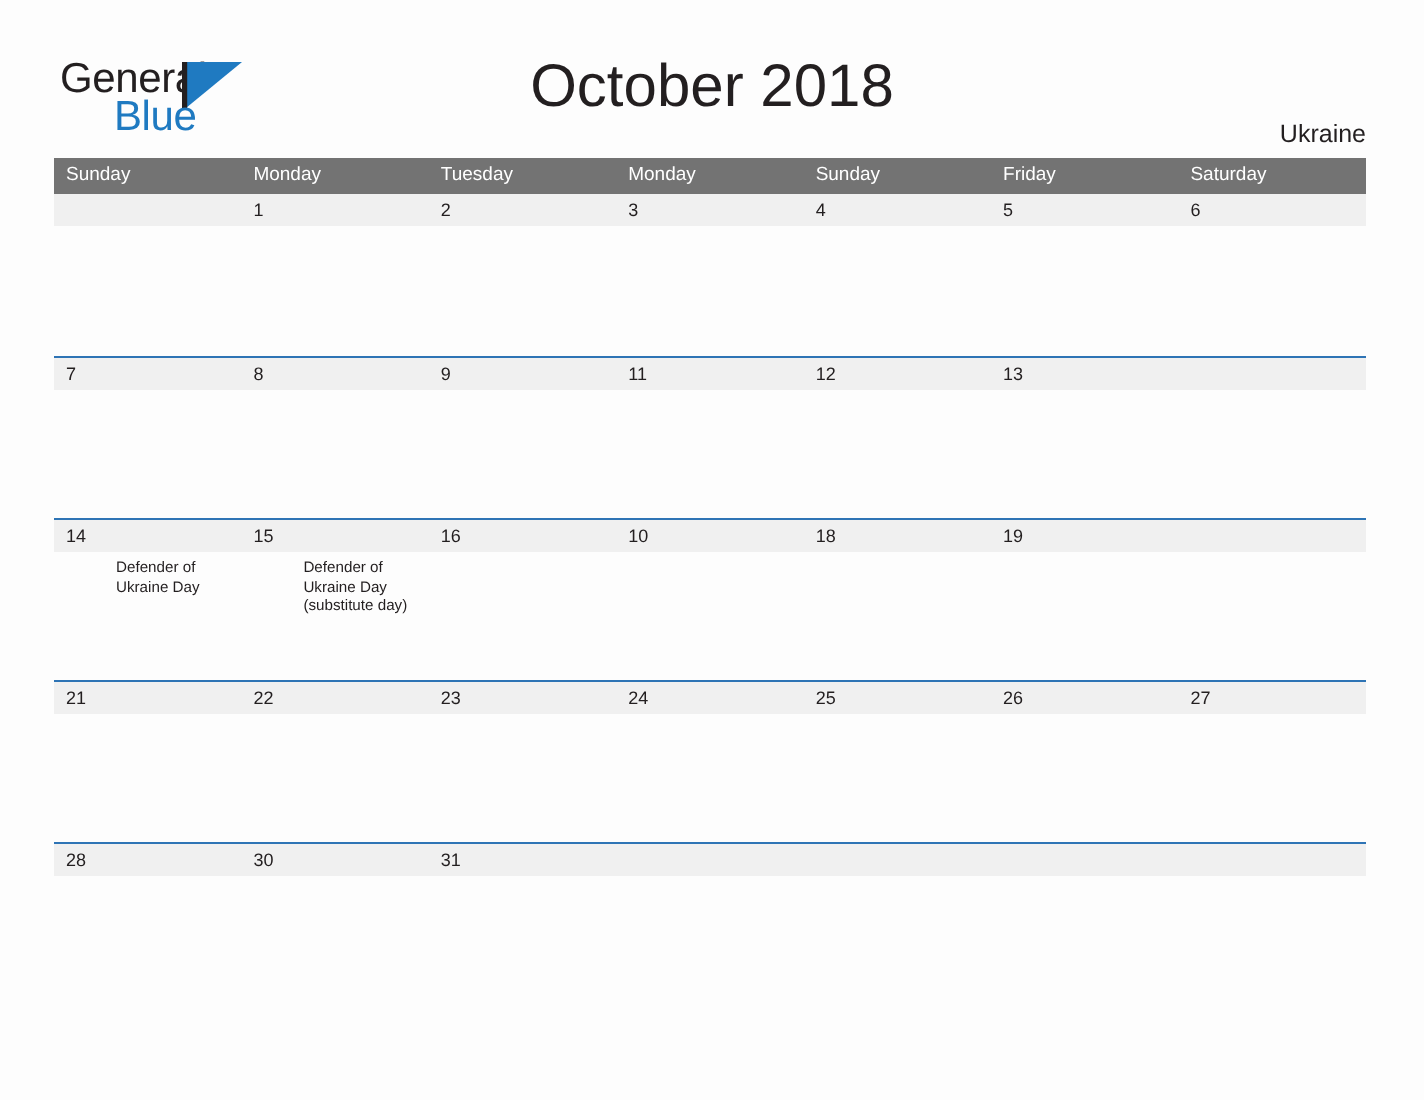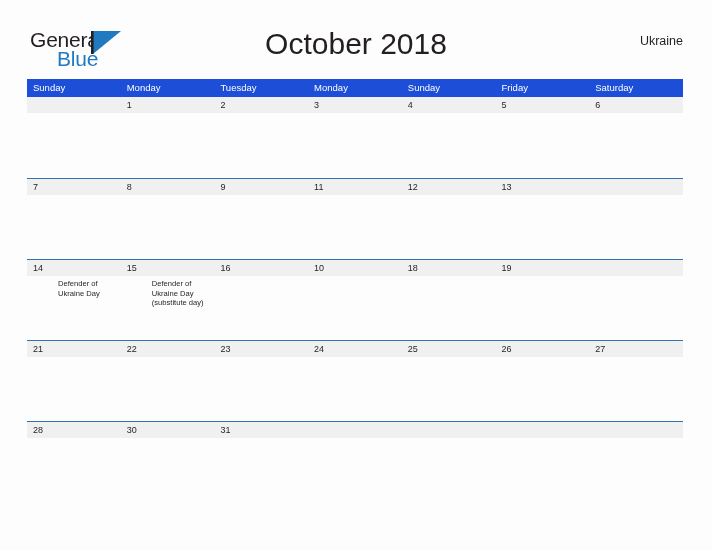--- a/index.html
+++ b/index.html
@@ -73,40 +73,40 @@
     text-align: center;
     font-size: 30px;
     color: #231f20;
     font-family: "Liberation Sans", sans-serif;
     letter-spacing: 0px;
   }
 
   .country {
     position: absolute;
     right: 29px;
-    top: 34px;
+    top: 60px;
     font-size: 12.5px;
     color: #231f20;
     font-family: "Liberation Sans", sans-serif;
     margin-left: 36px;
   }
 
   
   .cal {
     position: absolute;
     left: 27px;
     top: 79px;
     width: 656px;
   }
 
   .dow-row {
     display: flex;
     width: 656px;
     height: 18px;
-    background: #1d4ed8;
+    background: #737373;
   }
   .dow {
     flex: 0 0 93.714px;
     width: 93.714px;
     box-sizing: border-box;
     padding-left: 6px;
     font-size: 9.5px;
     color: #ffffff;
     line-height: 18px;
     font-family: "Liberation Sans", sans-serif;

